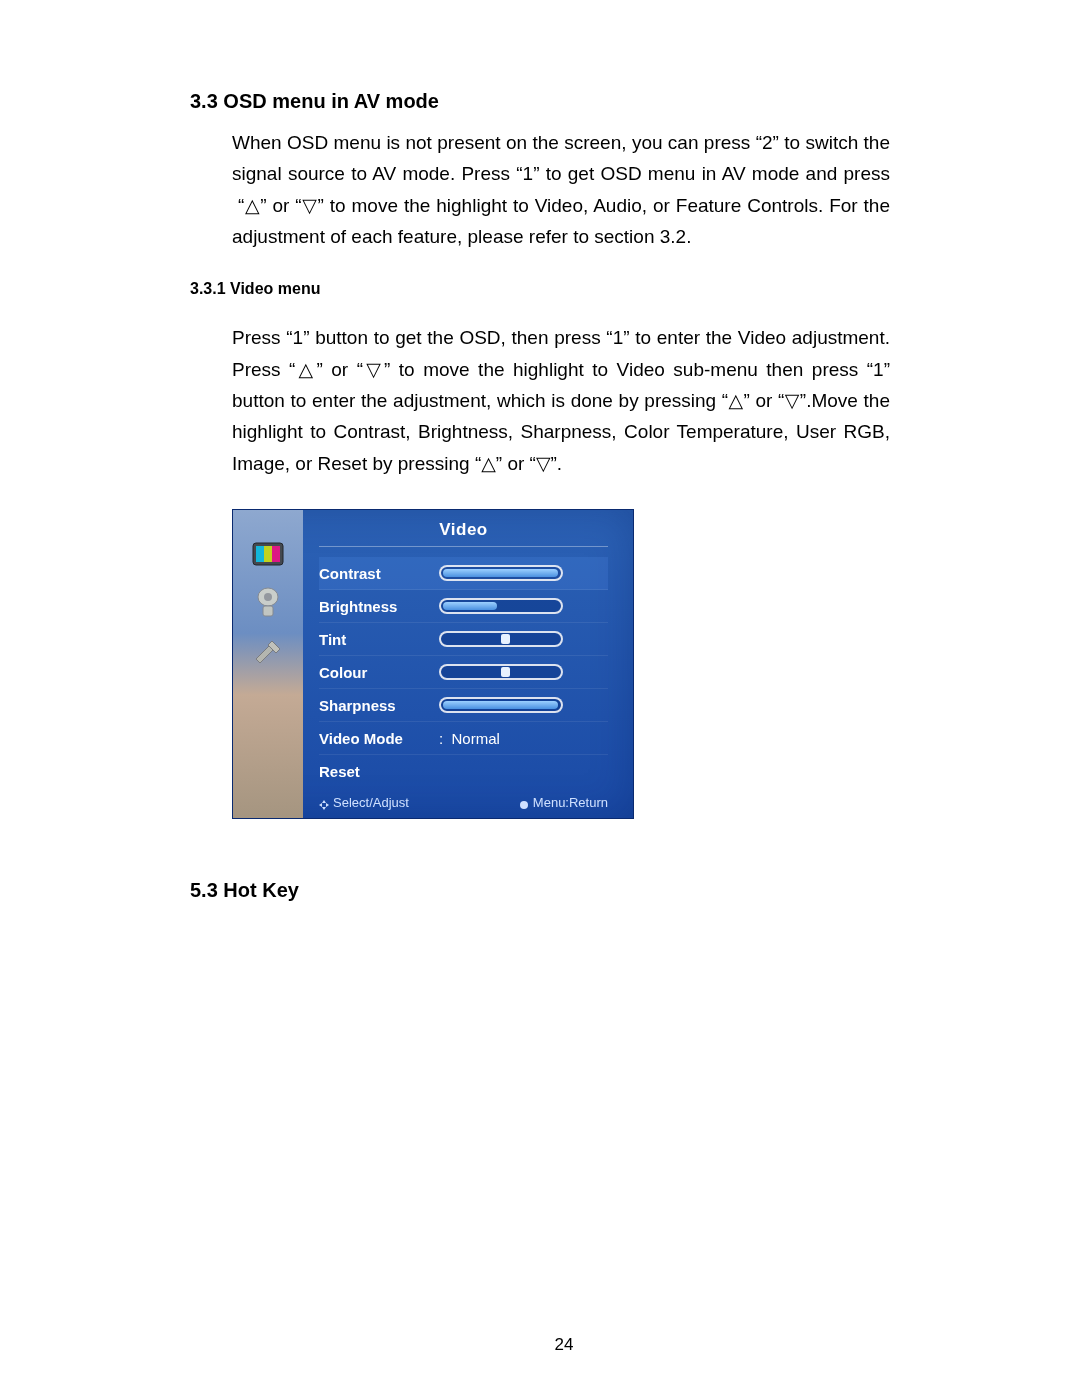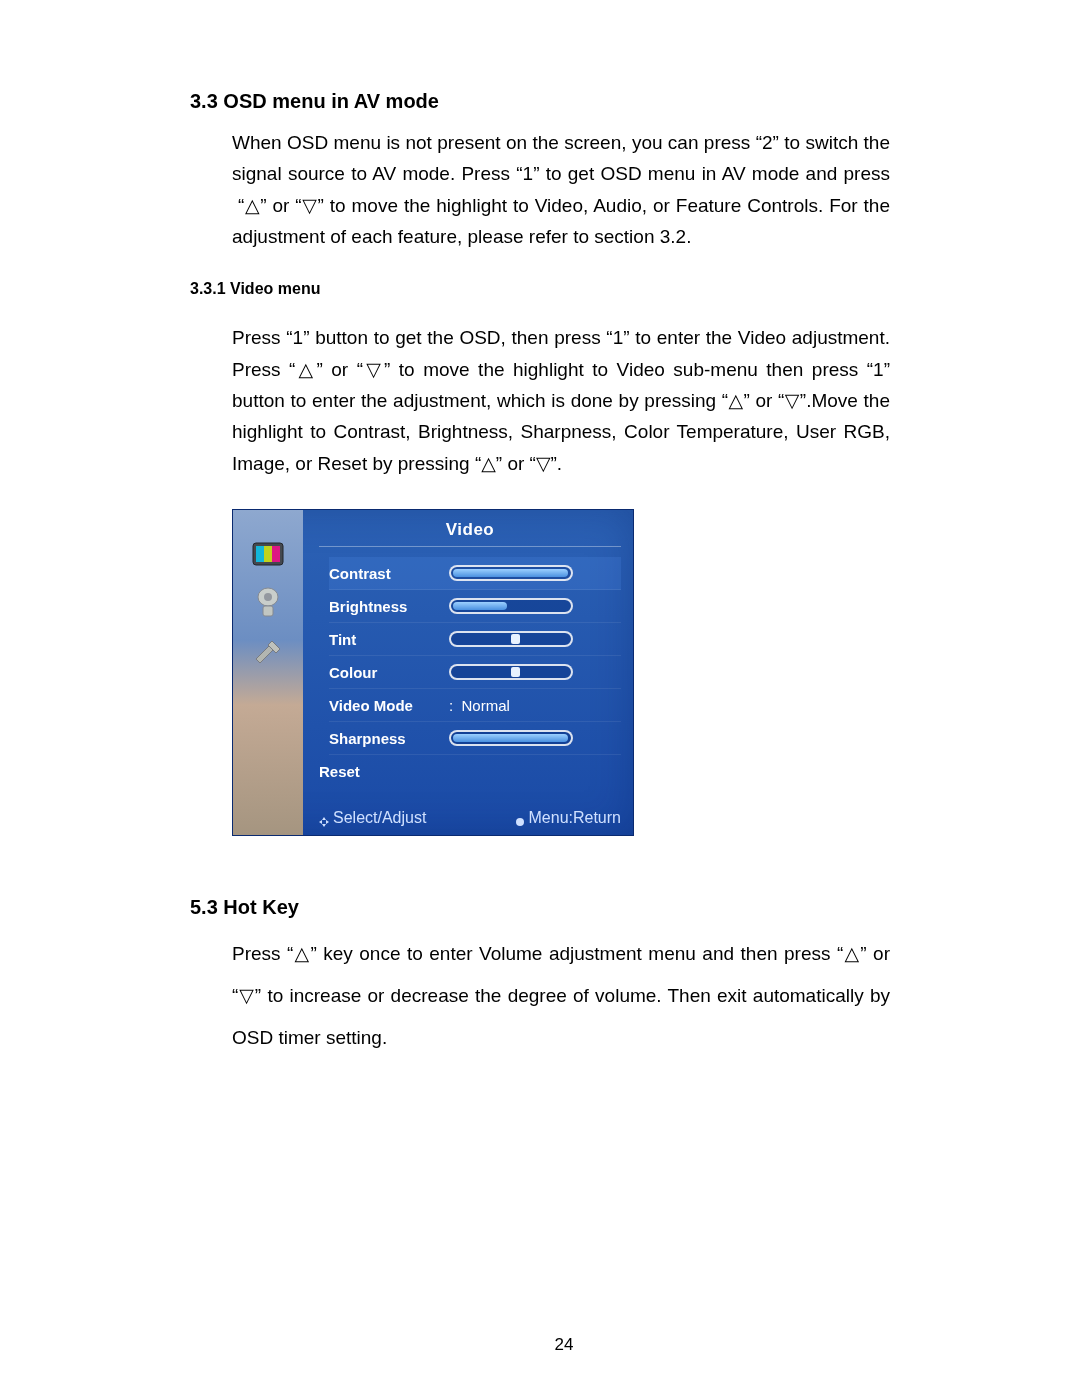--- a/index.html
+++ b/index.html
@@ -5,34 +5,34 @@
   html,body{margin:0;padding:0;background:#fff;color:#000;font-family:Arial,Helvetica,sans-serif;}
   .page{width:920px;min-height:1397px;margin:0 auto;position:relative;padding:90px 110px 40px 110px;box-sizing:border-box;}
   .h-heading{font-weight:bold;font-size:20px;margin:0 0 14px 0;}
   .body-text{font-size:19px;line-height:1.65;text-align:justify;margin:0 0 28px 0;padding-left:42px;}
   .sub-heading{font-weight:bold;font-size:16px;margin:10px 0 24px 0;}
   .sub-body{font-size:19px;line-height:1.65;text-align:justify;margin:0 0 30px 0;padding-left:42px;}
   .osd-wrap{margin-left:42px;margin-bottom:60px;}
   .osd{width:400px;background:linear-gradient(to bottom,#2c62b5,#1a4aa6);border:1px solid #0a2a70;box-shadow:inset 0 0 40px rgba(0,30,100,.3);display:flex;font-family:Arial,Helvetica,sans-serif;}
   .osd-side{width:70px;background:linear-gradient(to bottom,#8ea8cf,#6c8ec2 40%,#c4aa95 60%,#a59580);display:flex;flex-direction:column;align-items:center;padding-top:30px;gap:18px;}
   .side-icon{width:36px;height:30px;display:flex;align-items:center;justify-content:center;opacity:.85;}
-  .osd-main{flex:1;padding:10px 12px 8px 16px;}
+  .osd-main{flex:1;padding:10px 25px 8px 16px;}
   .osd-title{color:#fff;font-weight:bold;text-align:center;font-size:17px;letter-spacing:.5px;border-bottom:1px solid rgba(255,255,255,.35);padding-bottom:6px;margin-bottom:10px;}
   .osd-row{display:flex;align-items:center;height:32px;color:#fff;font-size:15px;font-weight:bold;}
   .osd-row.sel{background:rgba(100,160,255,.15);}
   .osd-label{flex:0 0 120px;}
   .osd-val{flex:1;display:flex;align-items:center;}
   .slider{width:120px;height:12px;border:2px solid rgba(255,255,255,.85);border-radius:8px;position:relative;background:rgba(0,40,120,.4);}
   .slider-fill{position:absolute;left:2px;top:2px;bottom:2px;background:linear-gradient(#9cd0ff,#4a90e0);border-radius:6px;}
   .slider-knob{position:absolute;top:1px;width:9px;height:10px;background:#e8f2ff;border-radius:2px;}
   .mode-val{color:#fff;font-weight:normal;}
-  .osd-footer{display:flex;justify-content:space-between;color:#cfe0ff;font-size:16px;margin-top:18px;padding-top:4px;}
+  .osd-footer{display:flex;justify-content:space-between;color:#cfe0ff;font-size:13px;margin-top:4px;padding-top:4px;}
   .foot-item{display:flex;align-items:center;gap:4px;}
   .foot-icon{width:10px;height:10px;display:inline-block;}
-  .osd-row-divider{border-bottom:1px solid rgba(255,255,255,.08);margin-left:10px;}
+  .osd-row-divider{border-bottom:1px solid rgba(255,255,255,.08);}
   .page-num{position:absolute;left:0;right:0;text-align:center;bottom:42px;font-size:17px;padding-left:48px;}
 </style>
 </head>
 <body>
 
 <div class="page">
 
   <div class="h-heading">3.3 OSD menu in AV mode</div>
   <div class="body-text">When OSD menu is not present on the screen, you can press “2” to switch the signal source to AV mode. Press “1” to get OSD menu in AV mode and press &nbsp;“△” or “▽” to move the highlight to Video, Audio, or Feature Controls. For the adjustment of each feature, please refer to section 3.2.</div>
 
@@ -93,31 +93,31 @@
         </div>
         <div class="osd-row osd-row-divider">
           <div class="osd-label">Colour</div>
           <div class="osd-val">
               <div class="slider">
                 <div class="slider-knob" style="left:50%"></div>
               </div>
             </div>
         </div>
         <div class="osd-row osd-row-divider">
-          <div class="osd-label">Video Mode</div>
-          <div class="osd-val">
-              <span class="mode-val">: &nbsp;Normal</span>
-            </div>
-        </div>
-        <div class="osd-row osd-row-divider">
           <div class="osd-label">Sharpness</div>
           <div class="osd-val">
               <div class="slider">
                 <div class="slider-fill" style="width:96%"></div>
               </div>
+            </div>
+        </div>
+        <div class="osd-row osd-row-divider">
+          <div class="osd-label">Video Mode</div>
+          <div class="osd-val">
+              <span class="mode-val">: &nbsp;Normal</span>
             </div>
         </div>
         <div class="osd-row">
           <div class="osd-label">Reset</div>
         </div>
 
         <div class="osd-footer">
           <div class="foot-item">
             <span class="foot-icon">
               <svg width="10" height="10" viewBox="0 0 10 10">
@@ -136,16 +136,15 @@
                 </svg>
             </span>
             <span>Menu:Return</span>
           </div>
         </div>
       </div>
     </div>
   </div>
 
   <div class="h-heading">5.3 Hot Key</div>
-  <div class="body-text" style="line-height:2.2;">Press “△” key once to enter Volume adjustment menu and then press “△” or “▽” to increase or decrease the degree of volume. Then exit automatically by OSD timer setting.</div>
 
   <div class="page-num">24</div>
 </div>
 
 </body></html>

